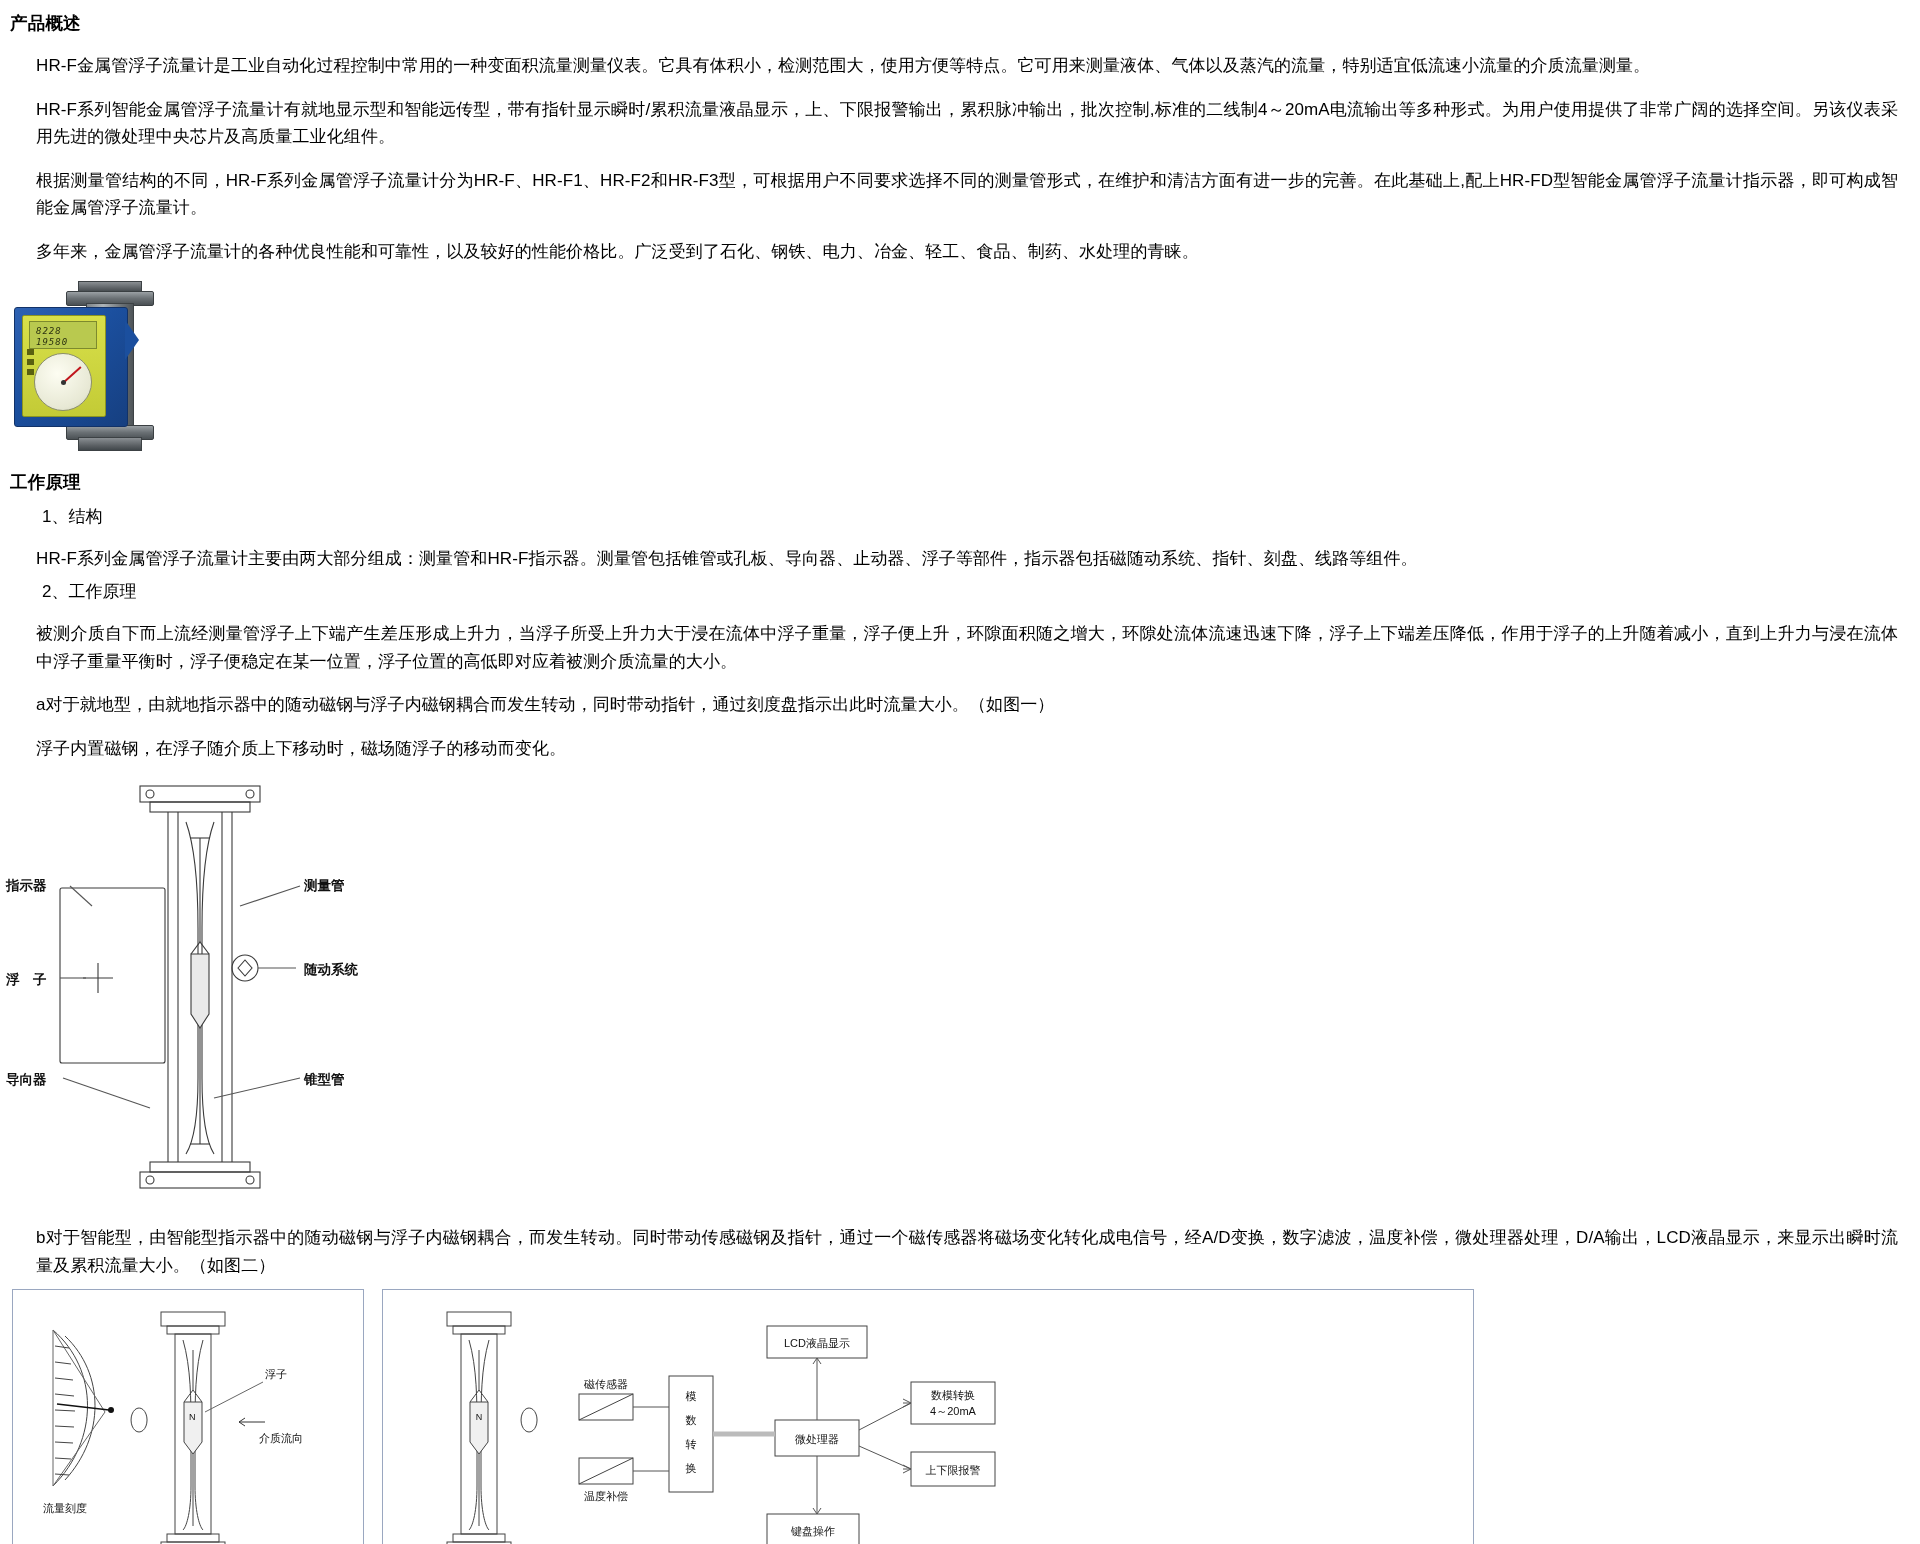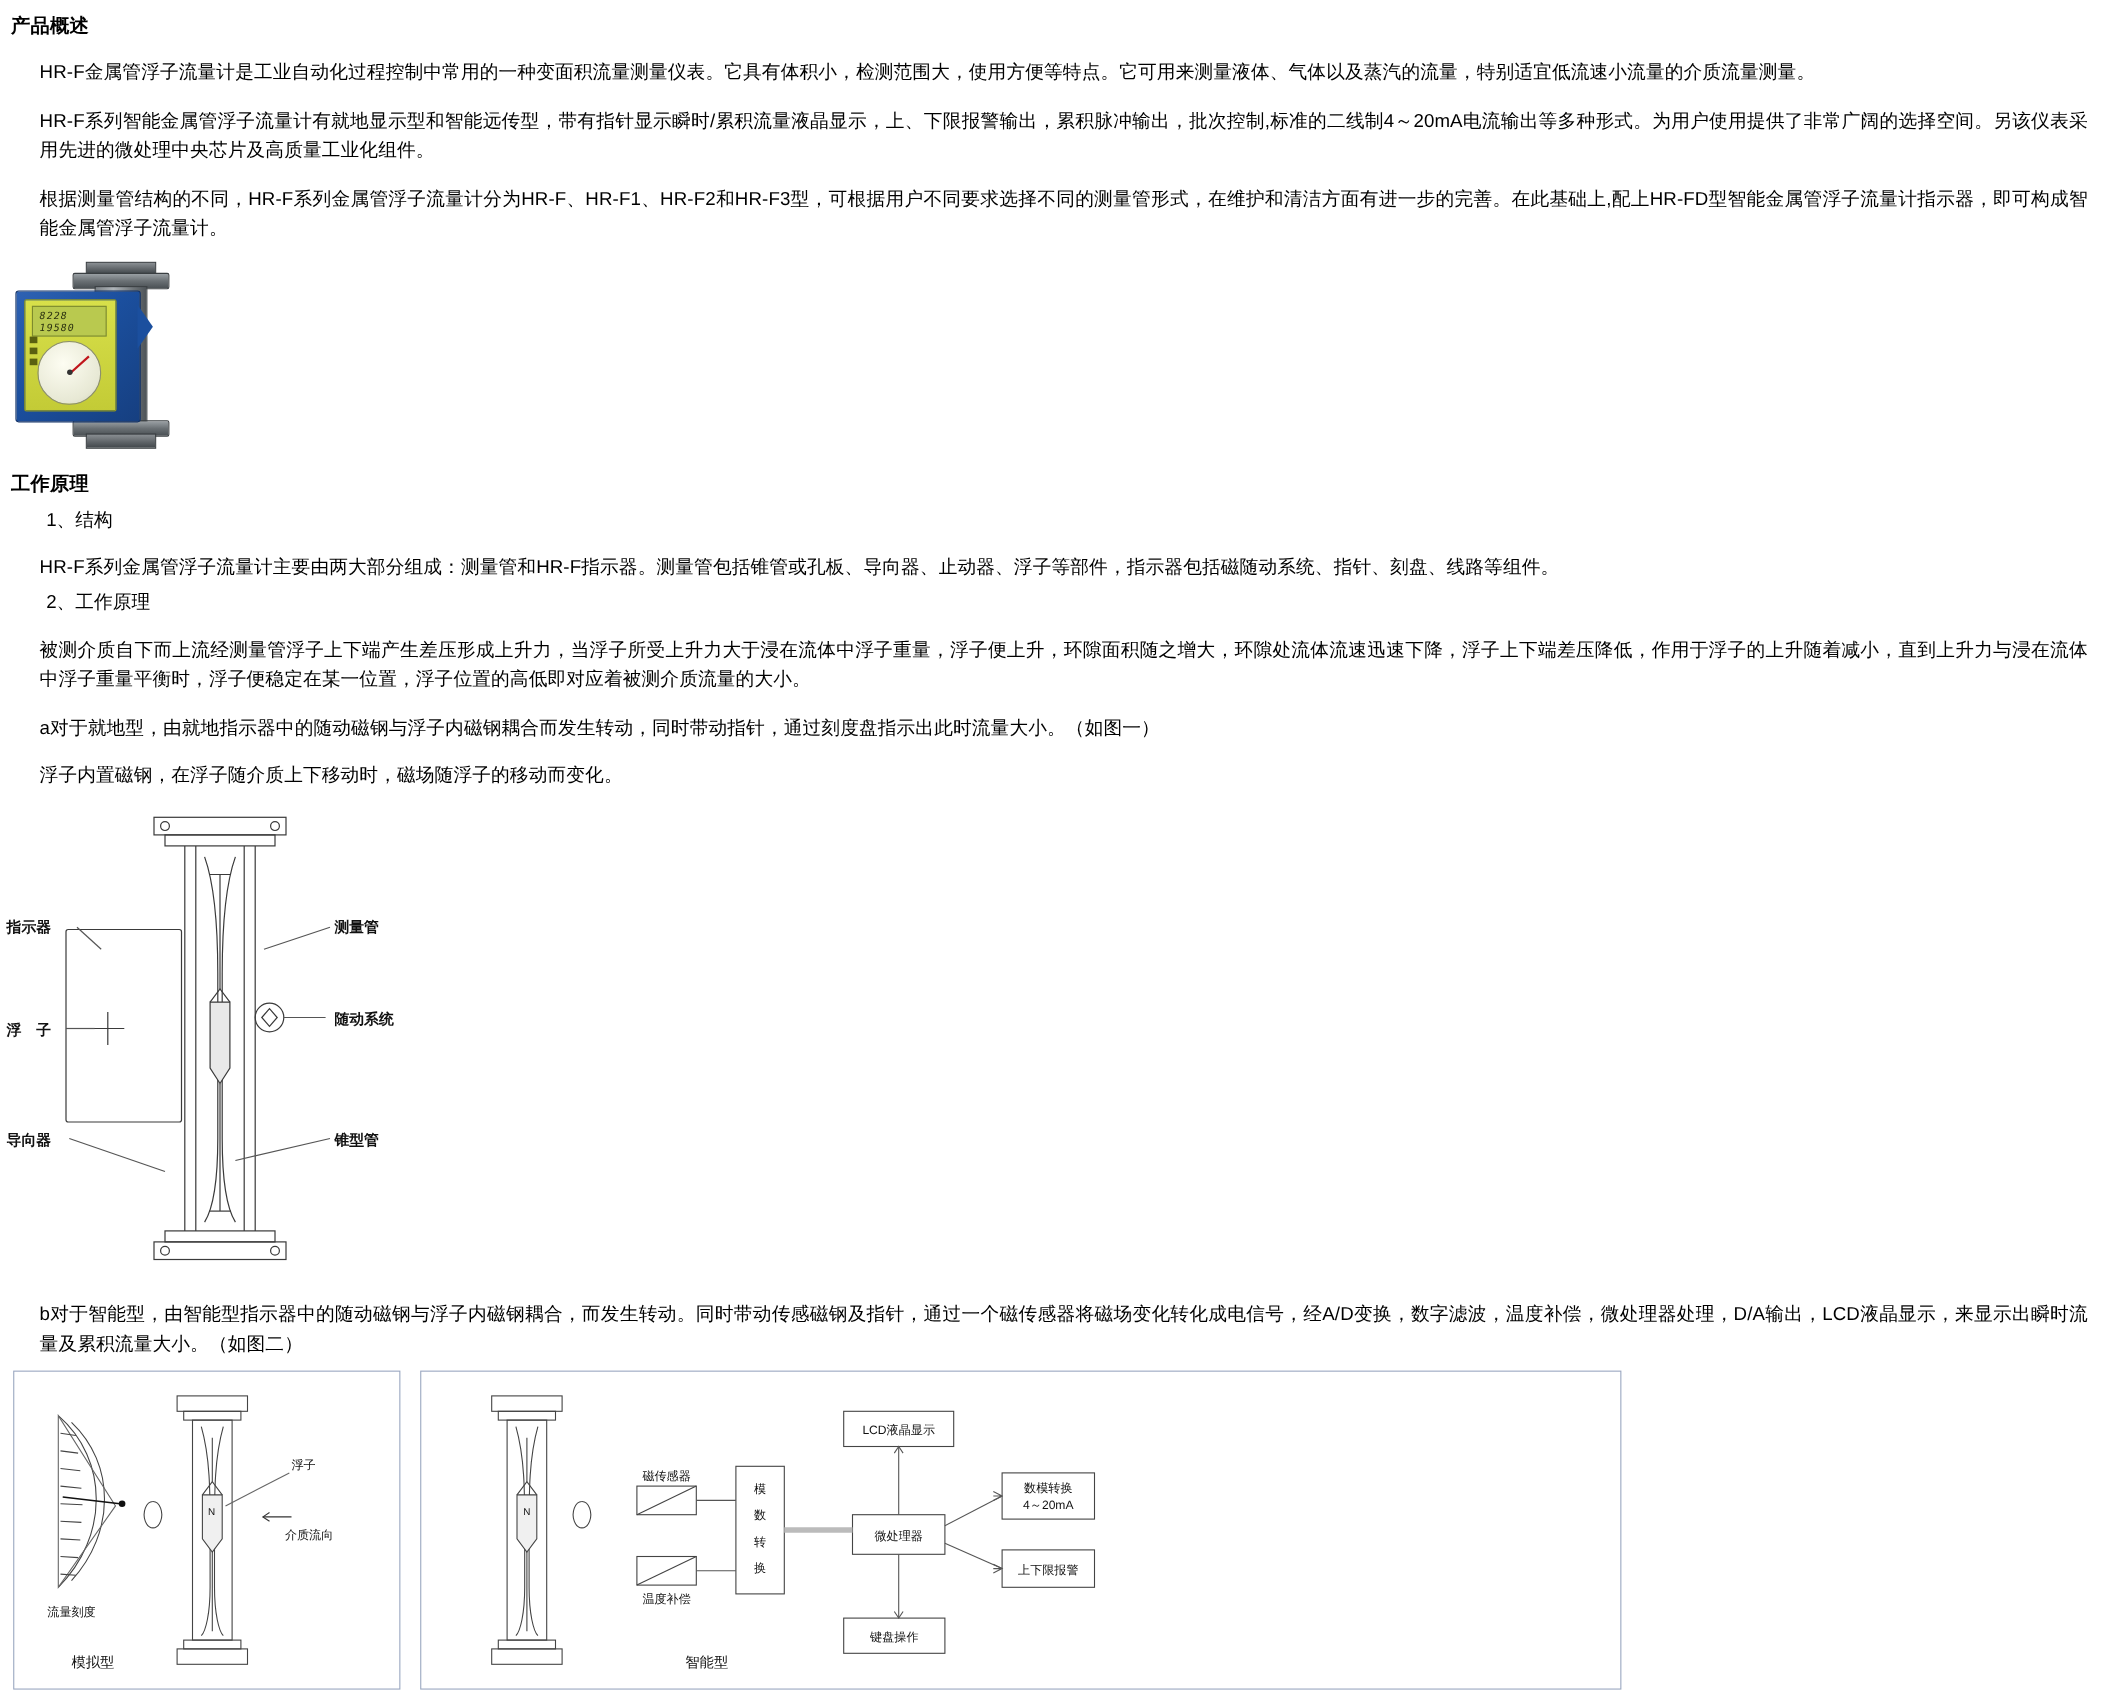--- a/index.html
+++ b/index.html
@@ -202,20 +202,21 @@
 </head>
 <body>
 
 <div class="page">
 
   <div class="section-title">产品概述</div>
 
   <p class="body-text"><span>HR-F金属管浮子流量计是工业自动化过程控制中常用的一种变面积流量测量仪表。它具有体积小，检测范围大，使用方便等特点。它可用来测量液体、气体以及蒸汽的流量，特别适宜低流速小流量的介质流量测量。</span></p>
   <p class="body-text"><span>HR-F系列智能金属管浮子流量计有就地显示型和智能远传型，带有指针显示瞬时/累积流量液晶显示，上、下限报警输出，累积脉冲输出，批次控制,标准的二线制4～20mA电流输出等多种形式。为用户使用提供了非常广阔的选择空间。另该仪表采用先进的微处理中央芯片及高质量工业化组件。</span></p>
   <p class="body-text"><span>根据测量管结构的不同，HR-F系列金属管浮子流量计分为HR-F、HR-F1、HR-F2和HR-F3型，可根据用户不同要求选择不同的测量管形式，在维护和清洁方面有进一步的完善。在此基础上,配上HR-FD型智能金属管浮子流量计指示器，即可构成智能金属管浮子流量计。</span></p>
+  <p class="body-text"><span>多年来，金属管浮子流量计的各种优良性能和可靠性，以及较好的性能价格比。广泛受到了石化、钢铁、电力、冶金、轻工、食品、制药、水处理的青睐。</span></p>
 
   <div class="photo-wrap">
     <div class="meter">
       <div class="pipe-top"></div>
       <div class="flange-top"></div>
       <div class="tube"></div>
       <div class="flange-bot"></div>
       <div class="pipe-bot"></div>
       <div class="body-blue"></div>
       <div class="panel"></div>

